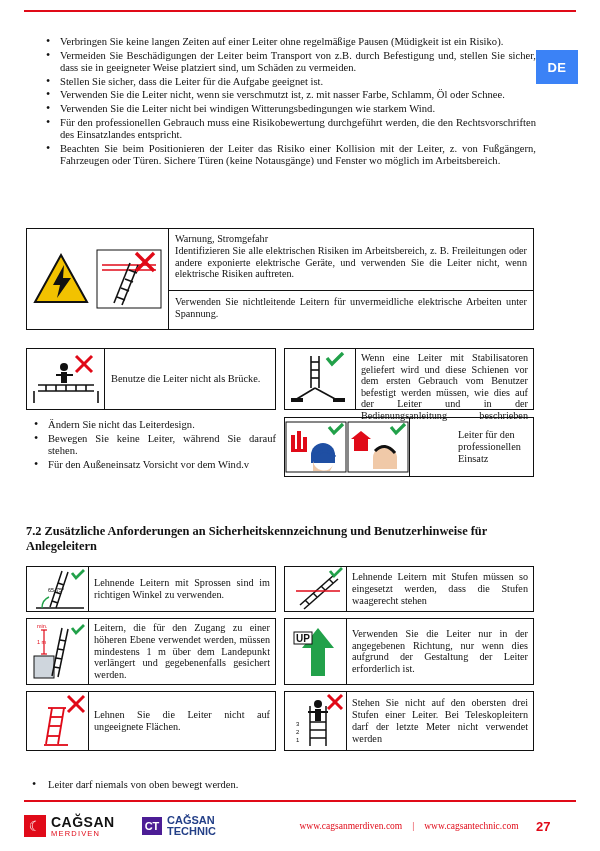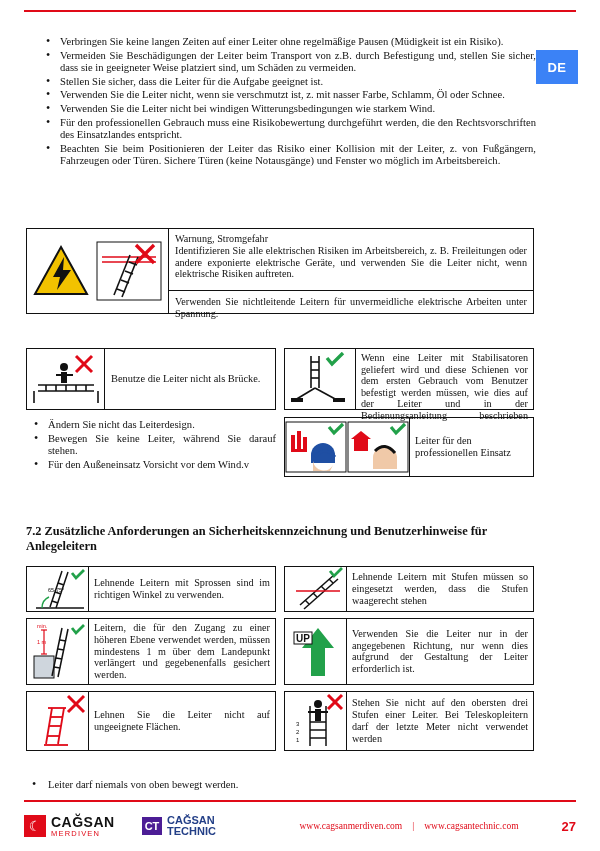--- a/index.html
+++ b/index.html
@@ -47,21 +47,21 @@
     padding-left: 16px;
   }
   ul.bullets li::before {
     content: "•";
     position: absolute; left: 2px; top: -1px;
     font-size: 12px;
   }
   .warnbox {
     position: absolute;
     left: 26px; top: 228px;
-    width: 508px; height: 86px;
+    width: 508px; height: 102px;
     border: 1px solid #111;
     display: flex;
   }
   .warn-icons {
     width: 142px;
     border-right: 1px solid #111;
     display: flex; align-items: center; justify-content: space-around;
     padding: 4px 2px;
   }
   .warn-right {
@@ -123,21 +123,21 @@
   .prof-box {
     width: 250px; height: 60px;
     border: 1px solid #111;
     display: flex; align-items: stretch;
   }
   .prof-icons {
     width: 140px;
     border-right: 1px solid #111;
     display: flex; align-items: center; justify-content: space-evenly;
   }
-  .prof-text { padding: 0 5px; font-size: 10.3px; line-height: 12px; display:flex; align-items:center; }
+  .prof-text { padding: 0 15px; font-size: 10.3px; line-height: 12px; display:flex; align-items:center;margin-left:33px; }
 
   h2.section {
     position: absolute; left: 26px; top: 524px; width: 510px;
     font-size: 12.4px; font-weight: bold; line-height: 15px;
     font-family: "Liberation Serif", serif;
     margin: 0;
   }
 
   .grid {
     position: absolute; left: 26px; top: 566px; width: 508px;
@@ -200,21 +200,21 @@
     display:flex;align-items:center;justify-content:center;
   }
   .brand2 .n1 { font-family:"Liberation Sans",sans-serif; font-weight:bold; font-size:11px; color:#233f87; line-height:1;}
   .brand2 .n2 { font-family:"Liberation Sans",sans-serif; font-weight:bold; font-size:11px; color:#233f87; line-height:1;}
   .links {
     flex: 1; display: flex; align-items: flex-end; justify-content: center; gap: 10px;
     color: #e00a18; font-family:Liberation Serif, serif; font-size: 9.5px;
   }
   .links .sep { color: #e00a18; }
   .pageno {
-    width: 40px; text-align: right; color: #e00a18;
+    width: 40px; text-align: left; color: #e00a18;
     font-family:"Liberation Sans",sans-serif; font-weight: bold; font-size: 13px;
   }
   svg { display:block; }
 </style>
 </head>
 <body>
 
 <div class="page">
 
   <div class="top-rule"></div>

